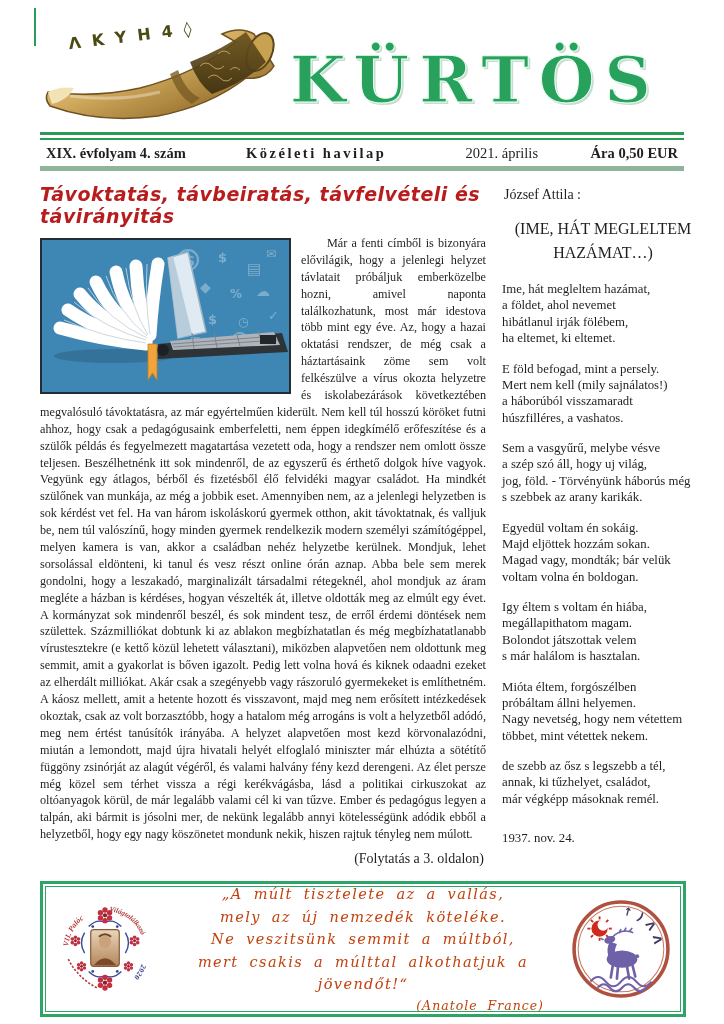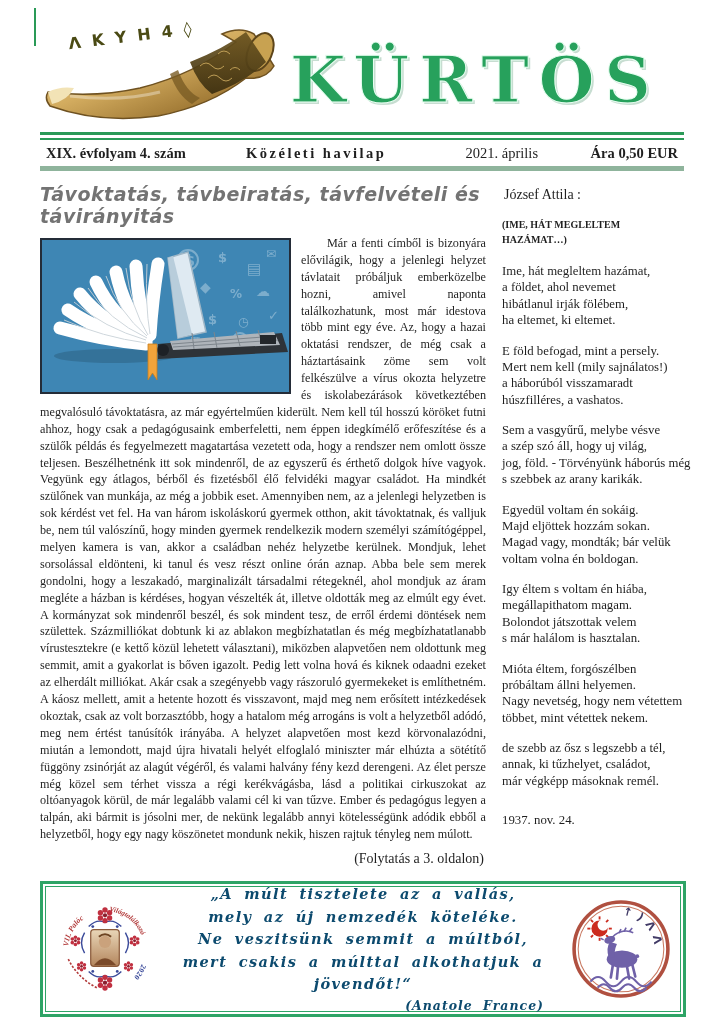--- a/index.html
+++ b/index.html
@@ -23,39 +23,39 @@
   .info-volume{font-weight:700;flex:0 0 200px;}
   .info-type{flex:0 0 205px;letter-spacing:2.5px;font-weight:600;}
   .info-date{flex:1;text-align:center;}
   .info-price{flex:0 0 auto;font-weight:600;margin-left:38px;}
   .rule-thick{height:5px;background:#8fb49c;}
 
   
   .main{display:flex;padding:10px 36px 0 40px;gap:16px;}
   .col-left{width:446px;flex:0 0 auto;}
   .article-title{font-family:"DejaVu Sans",sans-serif;font-style:italic;font-weight:700;
-        font-size:19px;color:#737373;letter-spacing:.5px;margin:2px 0 8px 0;}
+        font-size:19px;color:#b91c1c;letter-spacing:.5px;margin:2px 0 8px 0;}
   .article-image{float:left;width:247px;height:152px;border:2px solid #242c38;margin:3px 10px 3px 0;
         background:#3e86b4;box-sizing:content-box;}
   .article-body{font-size:12.2px;line-height:1.385;text-align:justify;text-indent:26px;margin:0;}
   .continuation{text-align:right;font-size:14px;margin-top:8px;padding-right:2px;}
 
   .col-right{width:202px;flex:0 0 auto;font-size:12.8px;}
   .poem-author{font-size:14px;margin:6px 0 14px 2px;}
-  .poem-title{font-weight:700;font-size:10px;text-align:left;line-height:1.5;margin-bottom:16px;}
+  .poem-title{font-weight:400;font-size:16px;text-align:center;line-height:1.5;margin-bottom:16px;}
   .stanza{margin-bottom:11px;margin-top:14px;}
   .pline{line-height:1.28;white-space:nowrap;}
   .poem-date{margin-top:24px;}
 
   
   .quote-box{margin:14px 38px 0 40px;border:3px solid #2ea466;padding:2px;}
   .quote-inner{border:1px solid #2ea466;display:flex;align-items:center;padding:6px 8px;height:112px;}
   .logo{flex:0 0 102px;height:102px;}
-  .quote-center{flex:1;text-align:center;font-family:"DejaVu Serif",serif;font-style:italic;font-weight:700;
-        font-size:14.5px;letter-spacing:1.4px;word-spacing:5px;color:#0c4a6e;line-height:1.55;}
+  .quote-center{flex:1;text-align:center;font-family:"DejaVu Serif",serif;font-style:italic;font-weight:400;
+        font-size:14.5px;letter-spacing:1.4px;word-spacing:5px;color:#c2410c;line-height:1.55;}
   .quote-attrib{text-align:right;padding-right:26px;font-size:12.5px;letter-spacing:1px;margin-top:0;}
 </style>
 </head>
 <body>
 
 <div class="page">
   <div class="reg-tick"></div>
 
   <div class="masthead">
     <div class="horn-wrap">

